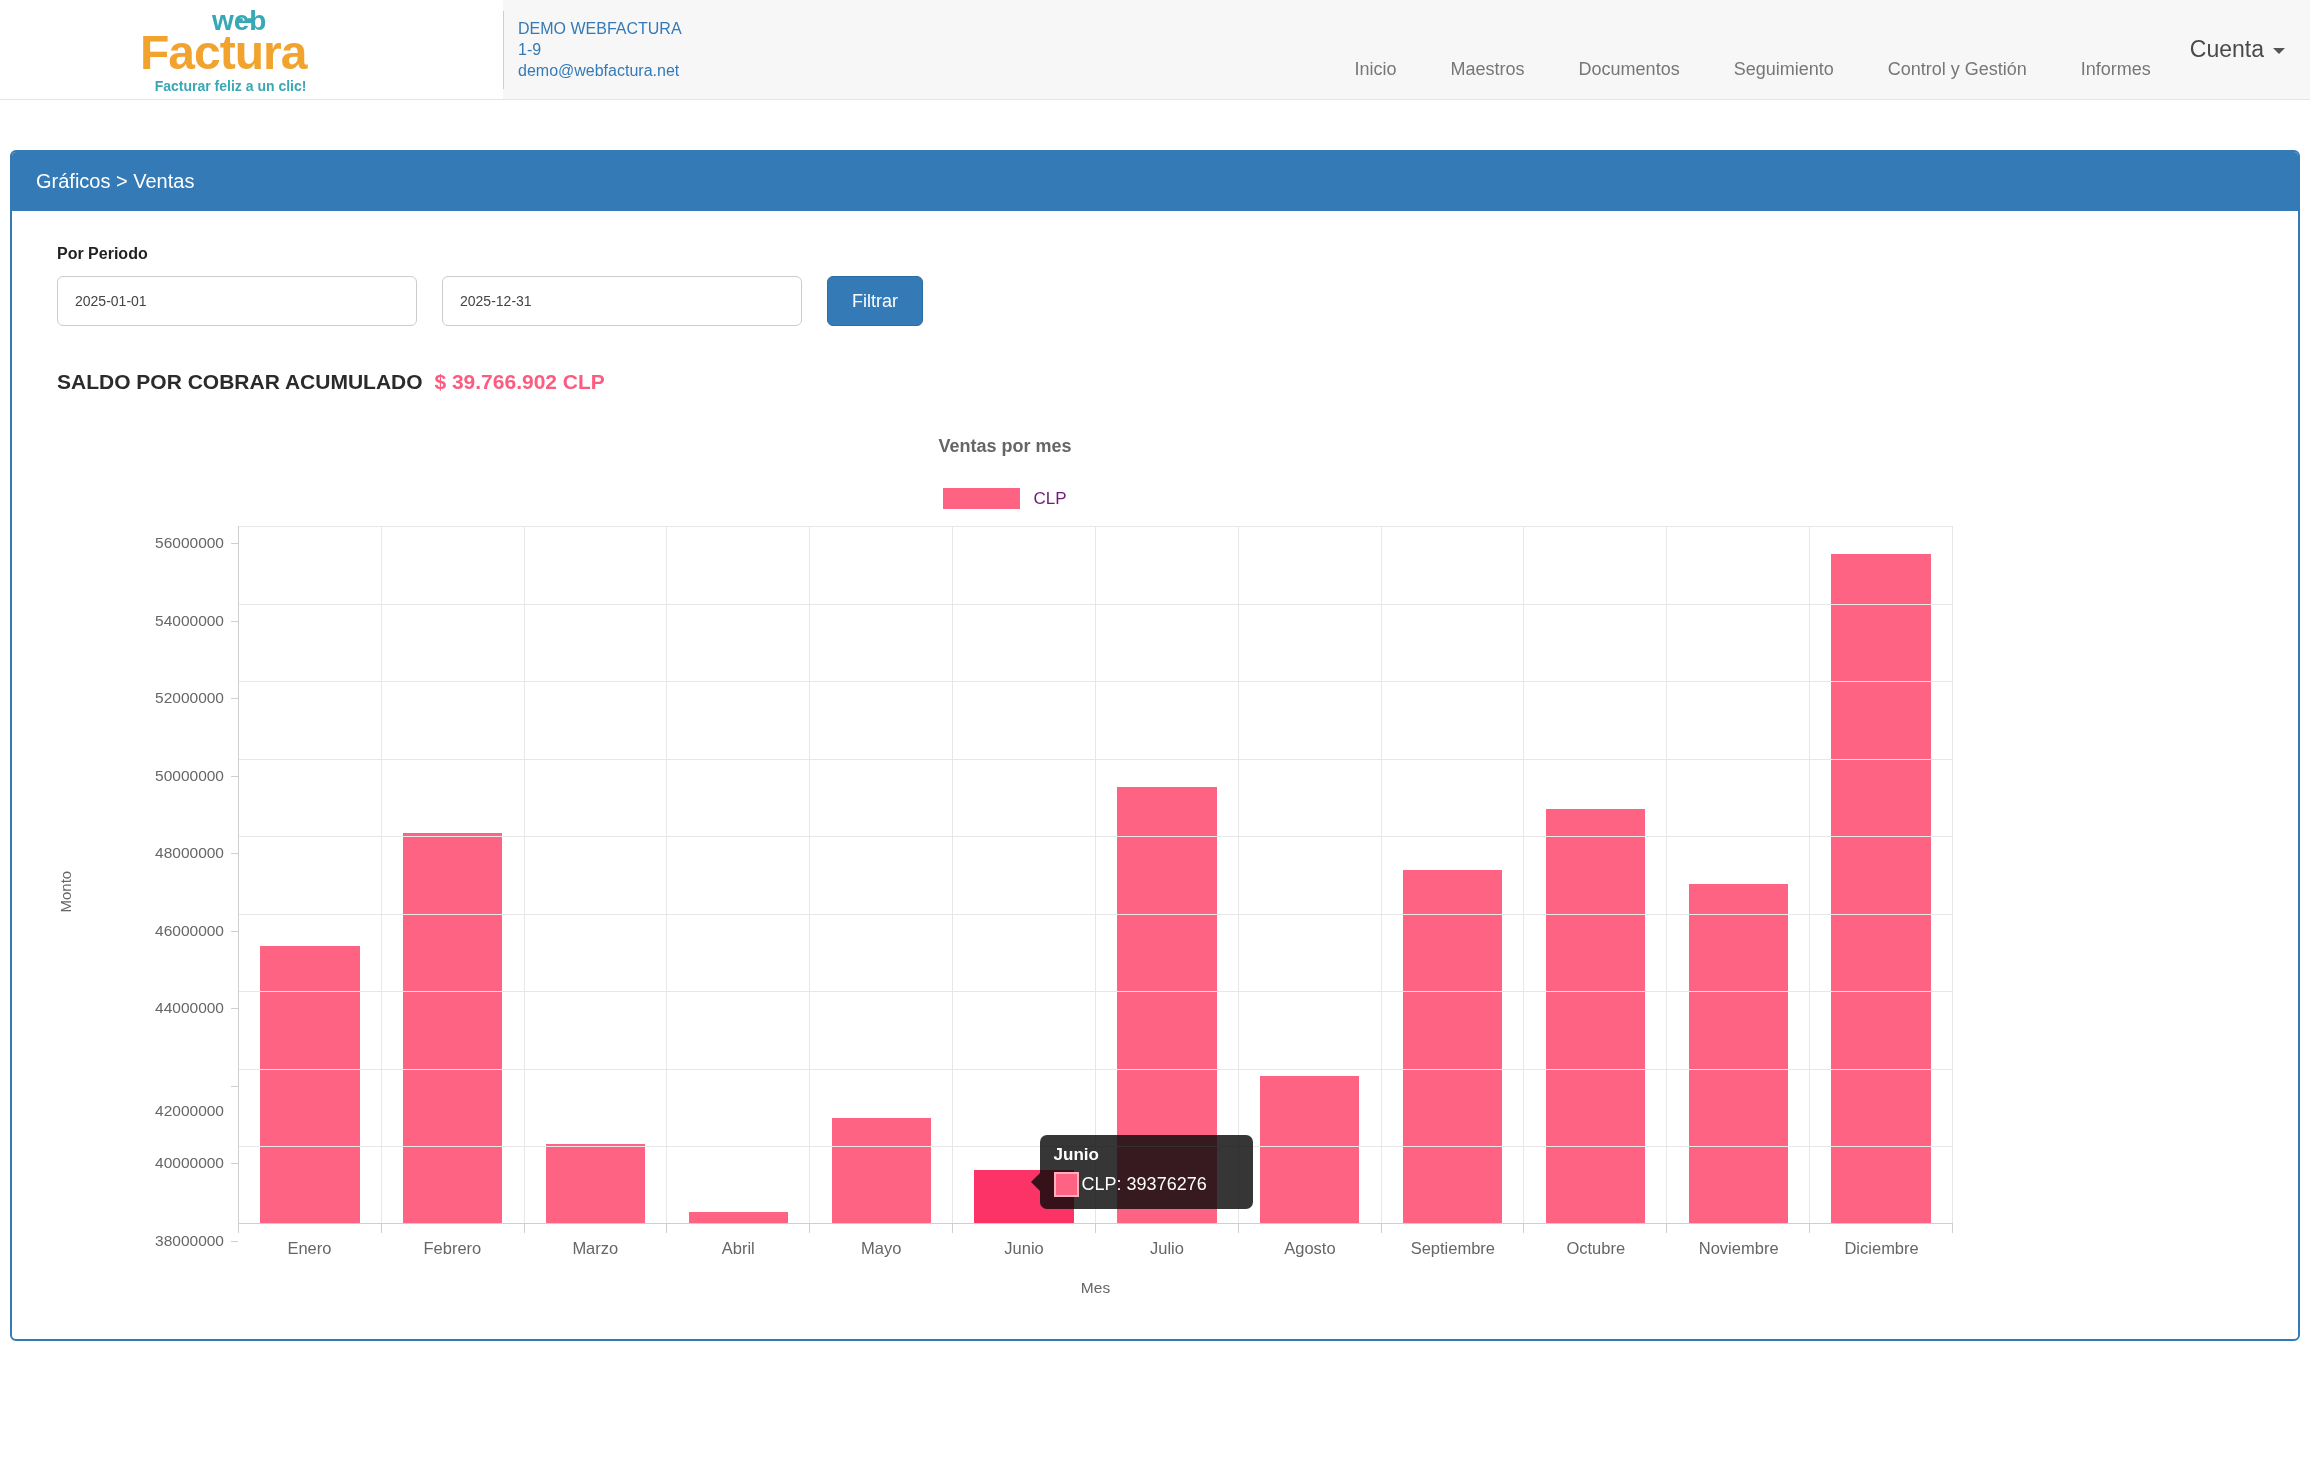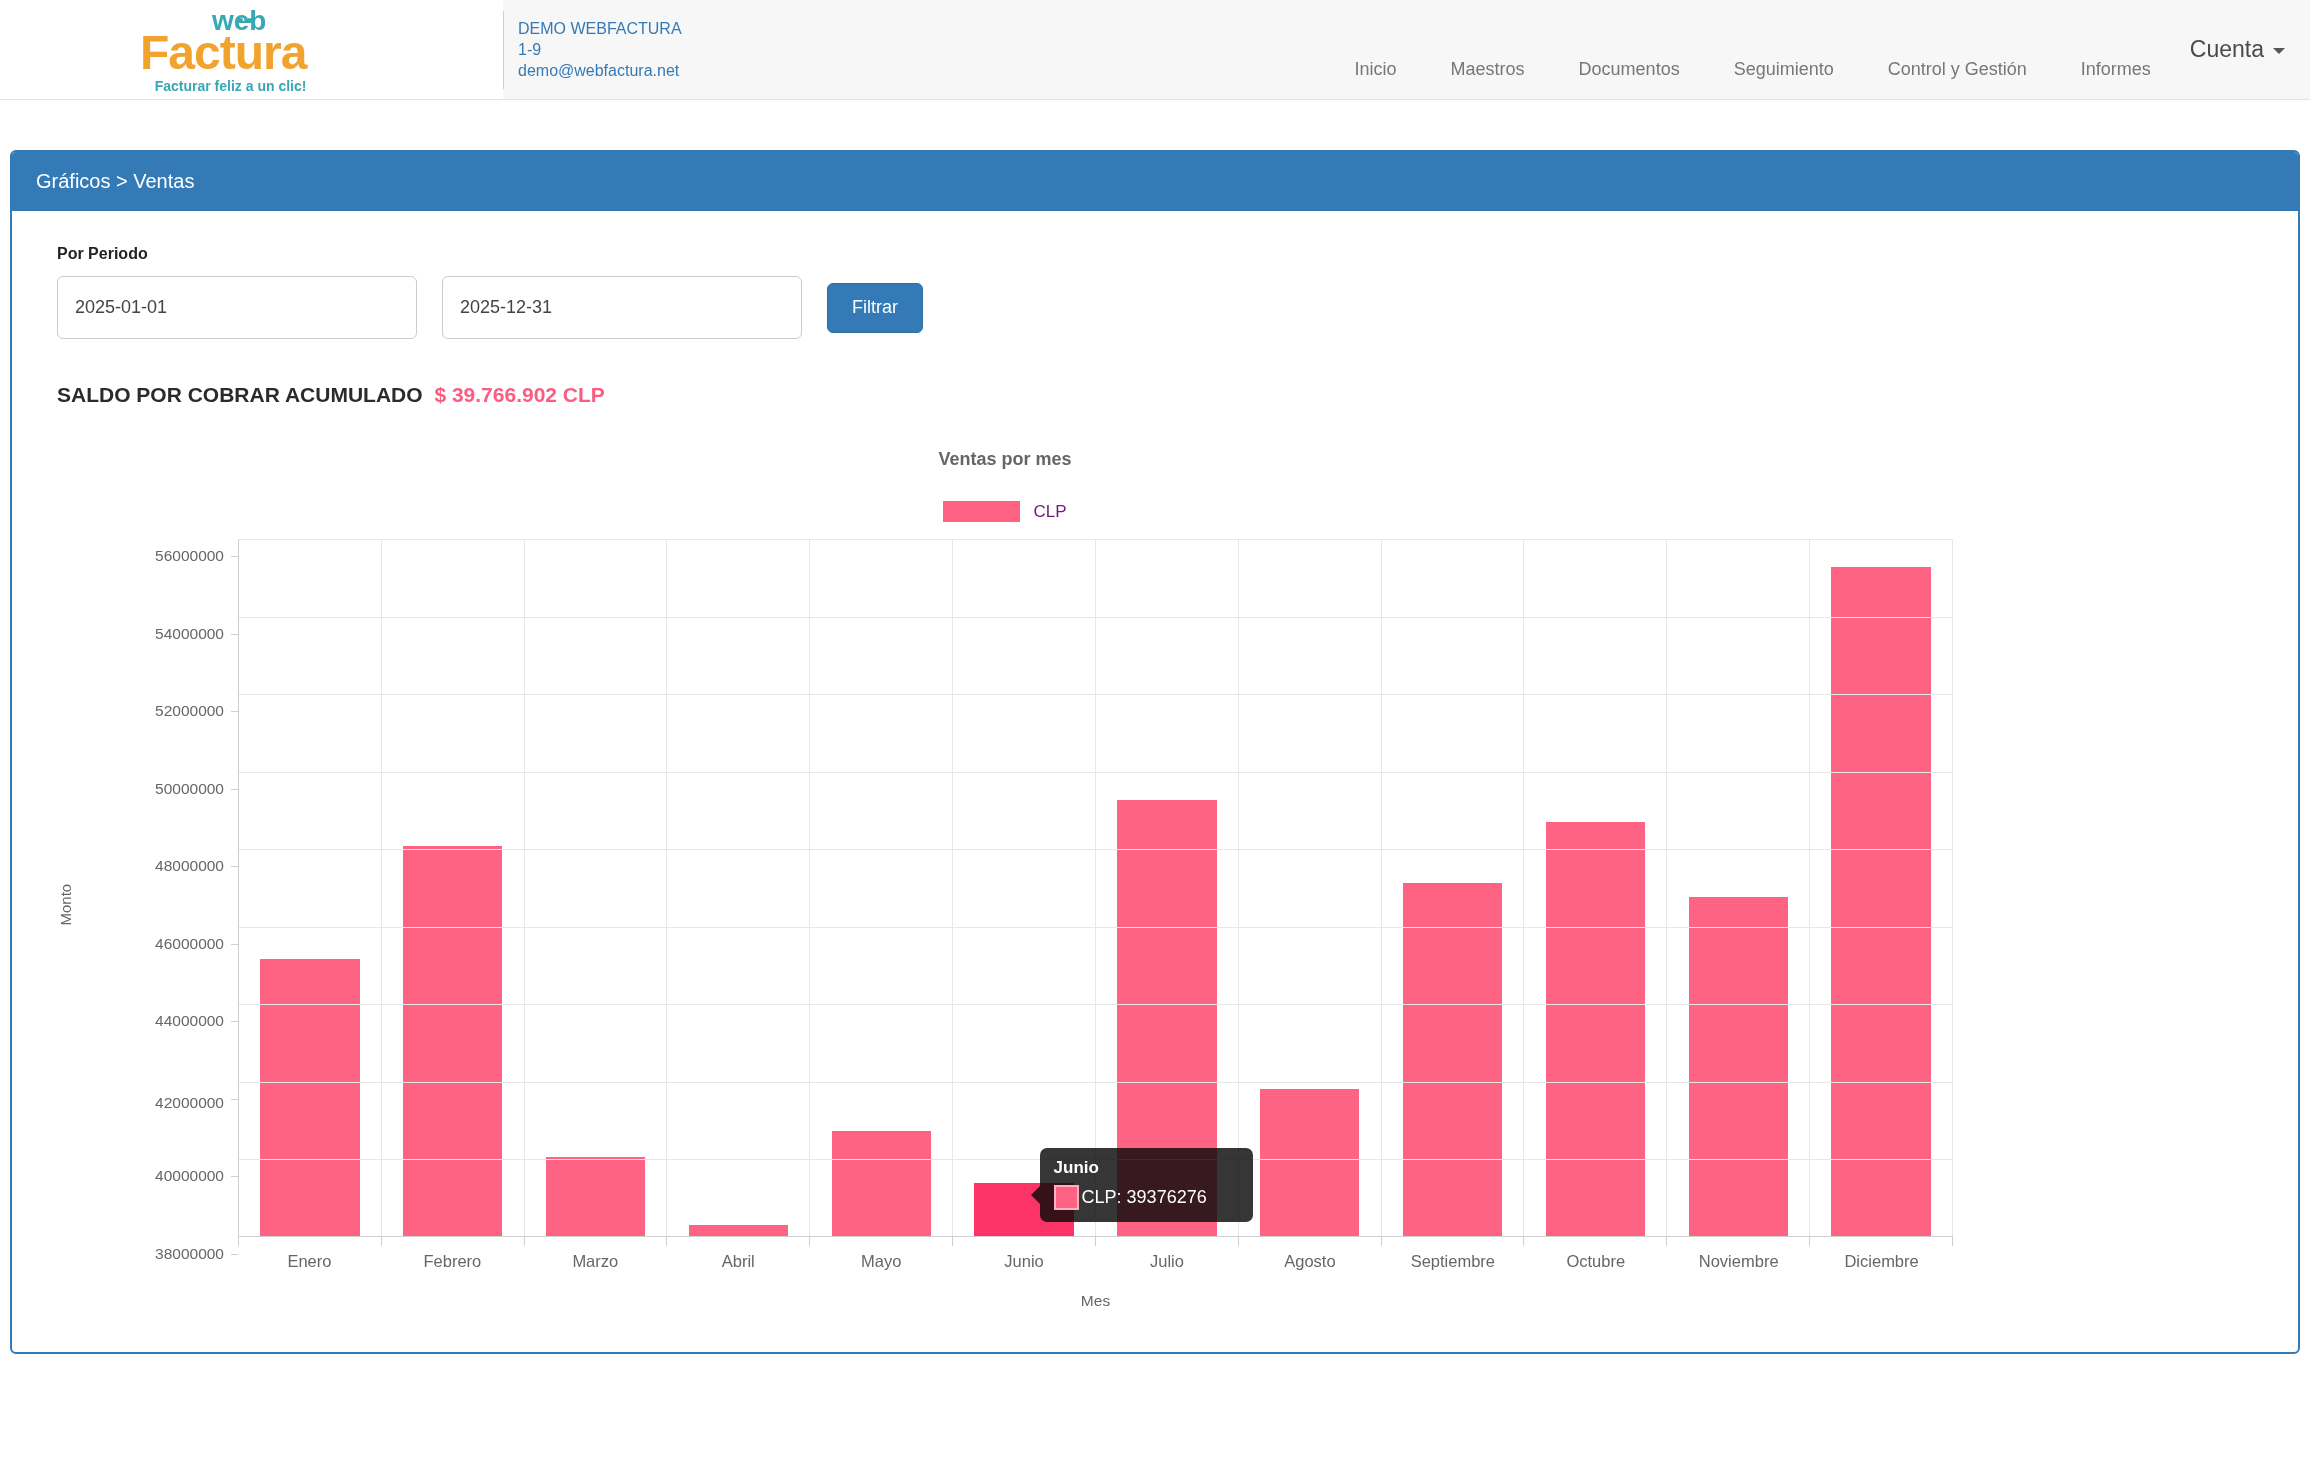--- a/index.html
+++ b/index.html
@@ -35,22 +35,22 @@
   
   .panel { position:absolute; left:10px; right:10px; top:150px;
     border:2px solid #337ab7; border-radius:6px; background:#fff; overflow:hidden; }
   .panel-heading { background:#337ab7; color:#fff; font-size:20px;
     padding:18px 24px; }
   .panel-body { padding:34px 45px 42px 45px; }
 
   
   .filter-label { font-size:16px; font-weight:bold; color:#222; }
   .filter-row { display:flex; align-items:center; margin-top:13px; gap:25px; }
-  .date-input { width:360px; height:63px; border:1px solid #ccc; border-radius:6px;
-    font-size:18px; color:#444; padding:0 17px; background:#fff; outline:none;
+  .date-input { width:360px; height:50px; border:1px solid #ccc; border-radius:6px;
+    font-size:14px; color:#444; padding:0 17px; background:#fff; outline:none;
     font-family:"Liberation Sans", sans-serif; }
   .btn-filtrar { height:50px; padding:0 24px; background:#337ab7; color:#fff;
     border:1px solid #2e6da4; border-radius:6px; font-size:18px; cursor:pointer;
     font-family:"Liberation Sans", sans-serif; }
 
   
   .saldo { margin-top:44px; font-size:21px; font-weight:bold; color:#2b2b2b; }
   .saldo .amount { color:#fb5c80; margin-left:6px; }
 
   
@@ -159,21 +159,21 @@
             <div class="y-tick-label" style="top: 172.111px;">52000000</div>
             <div class="y-tick-mark" style="top: 172.111px;"></div>
             <div class="y-tick-label" style="top: 249.667px;">50000000</div>
             <div class="y-tick-mark" style="top: 249.667px;"></div>
             <div class="y-tick-label" style="top: 327.222px;">48000000</div>
             <div class="y-tick-mark" style="top: 327.222px;"></div>
             <div class="y-tick-label" style="top: 404.778px;">46000000</div>
             <div class="y-tick-mark" style="top: 404.778px;"></div>
             <div class="y-tick-label" style="top: 482.333px;">44000000</div>
             <div class="y-tick-mark" style="top: 482.333px;"></div>
-            <div class="y-tick-label" style="top: 564px;">42000000</div>
+            <div class="y-tick-label" style="top: 585px;">42000000</div>
             <div class="y-tick-mark" style="top: 559.889px;"></div>
             <div class="y-tick-label" style="top: 637.444px;">40000000</div>
             <div class="y-tick-mark" style="top: 637.444px;"></div>
             <div class="y-tick-label" style="top: 715px;">38000000</div>
             <div class="y-tick-mark" style="top: 715px;"></div>
           </div>
         <div class="plot-col">
           <div class="plot" id="plot">
             <div class="col-row" id="col-row">
                 <div class="cat-col">

